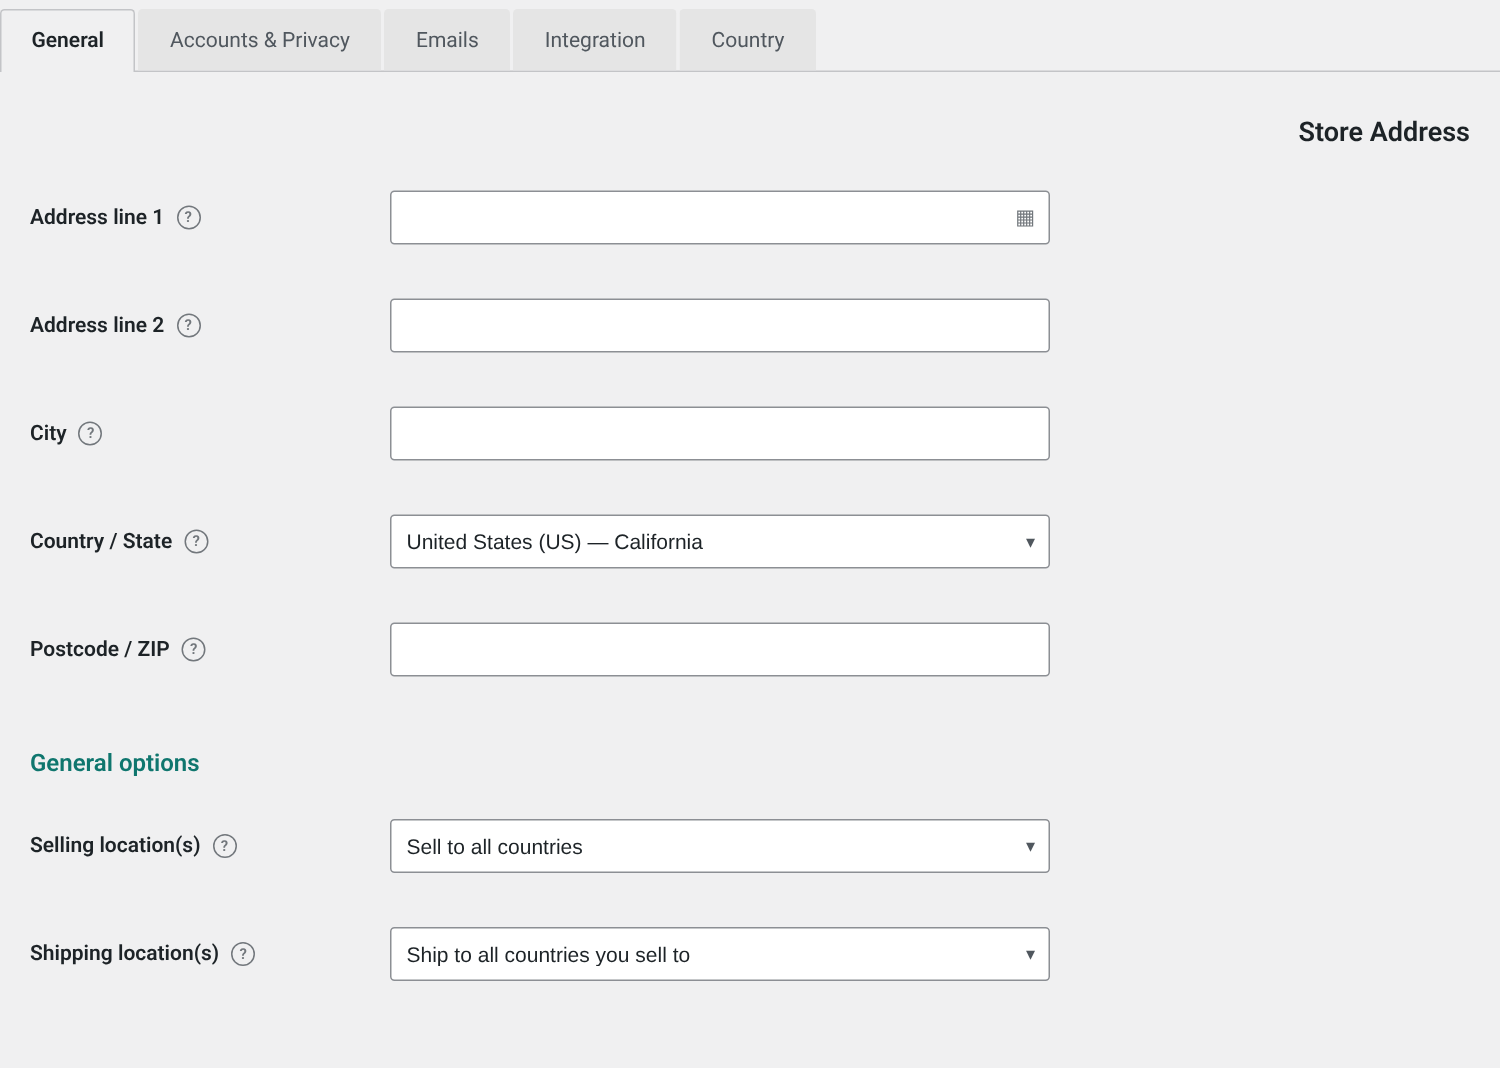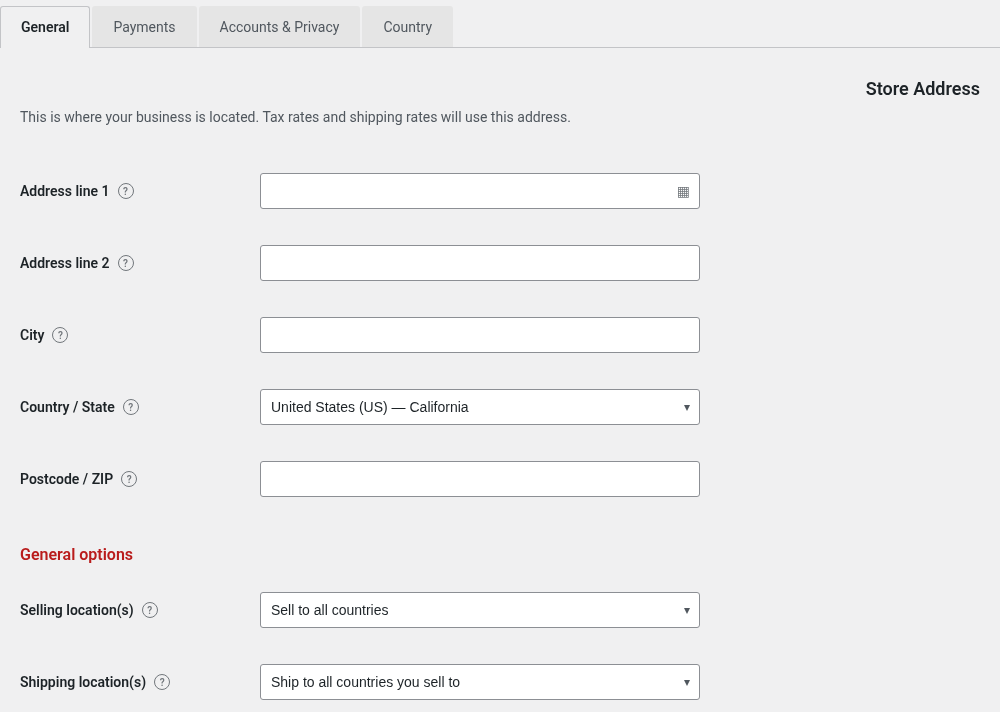--- a/index.html
+++ b/index.html
@@ -177,41 +177,41 @@
       top: 50%;
       transform: translateY(-50%);
       pointer-events: none;
       color: #50575e;
       font-size: 12px;
     }
 
     .section-heading {
       font-size: 16px;
       font-weight: 600;
-      color: #b91c1c;
+      color: #0f766e;
       padding: 20px 0 10px 0;
       margin-top: 10px;
     }
   </style>
 </head>
 <body>
 
 <div class="page-wrapper">
 
   <div class="tabs-container">
   <div class="tab active">General</div>
-      <div class="tab">Payments</div>
       <div class="tab">Accounts &amp; Privacy</div>
+      <div class="tab">Emails</div>
+      <div class="tab">Integration</div>
       <div class="tab">Country</div>
     </div>
 
   <div class="content-area">
 
     <h2 class="section-title">Store Address</h2>
-    <p class="section-description">This is where your business is located. Tax rates and shipping rates will use this address.</p>
 
     <div class="form-row">
       <div class="form-label-group">
         <span class="form-label">Address line 1</span>
         <span class="help-icon">?</span>
       </div>
       <div class="form-input-with-icon">
         <input type="text" class="" value="" placeholder="" style="">
         <span class="input-icon">▦</span>
       </div>

